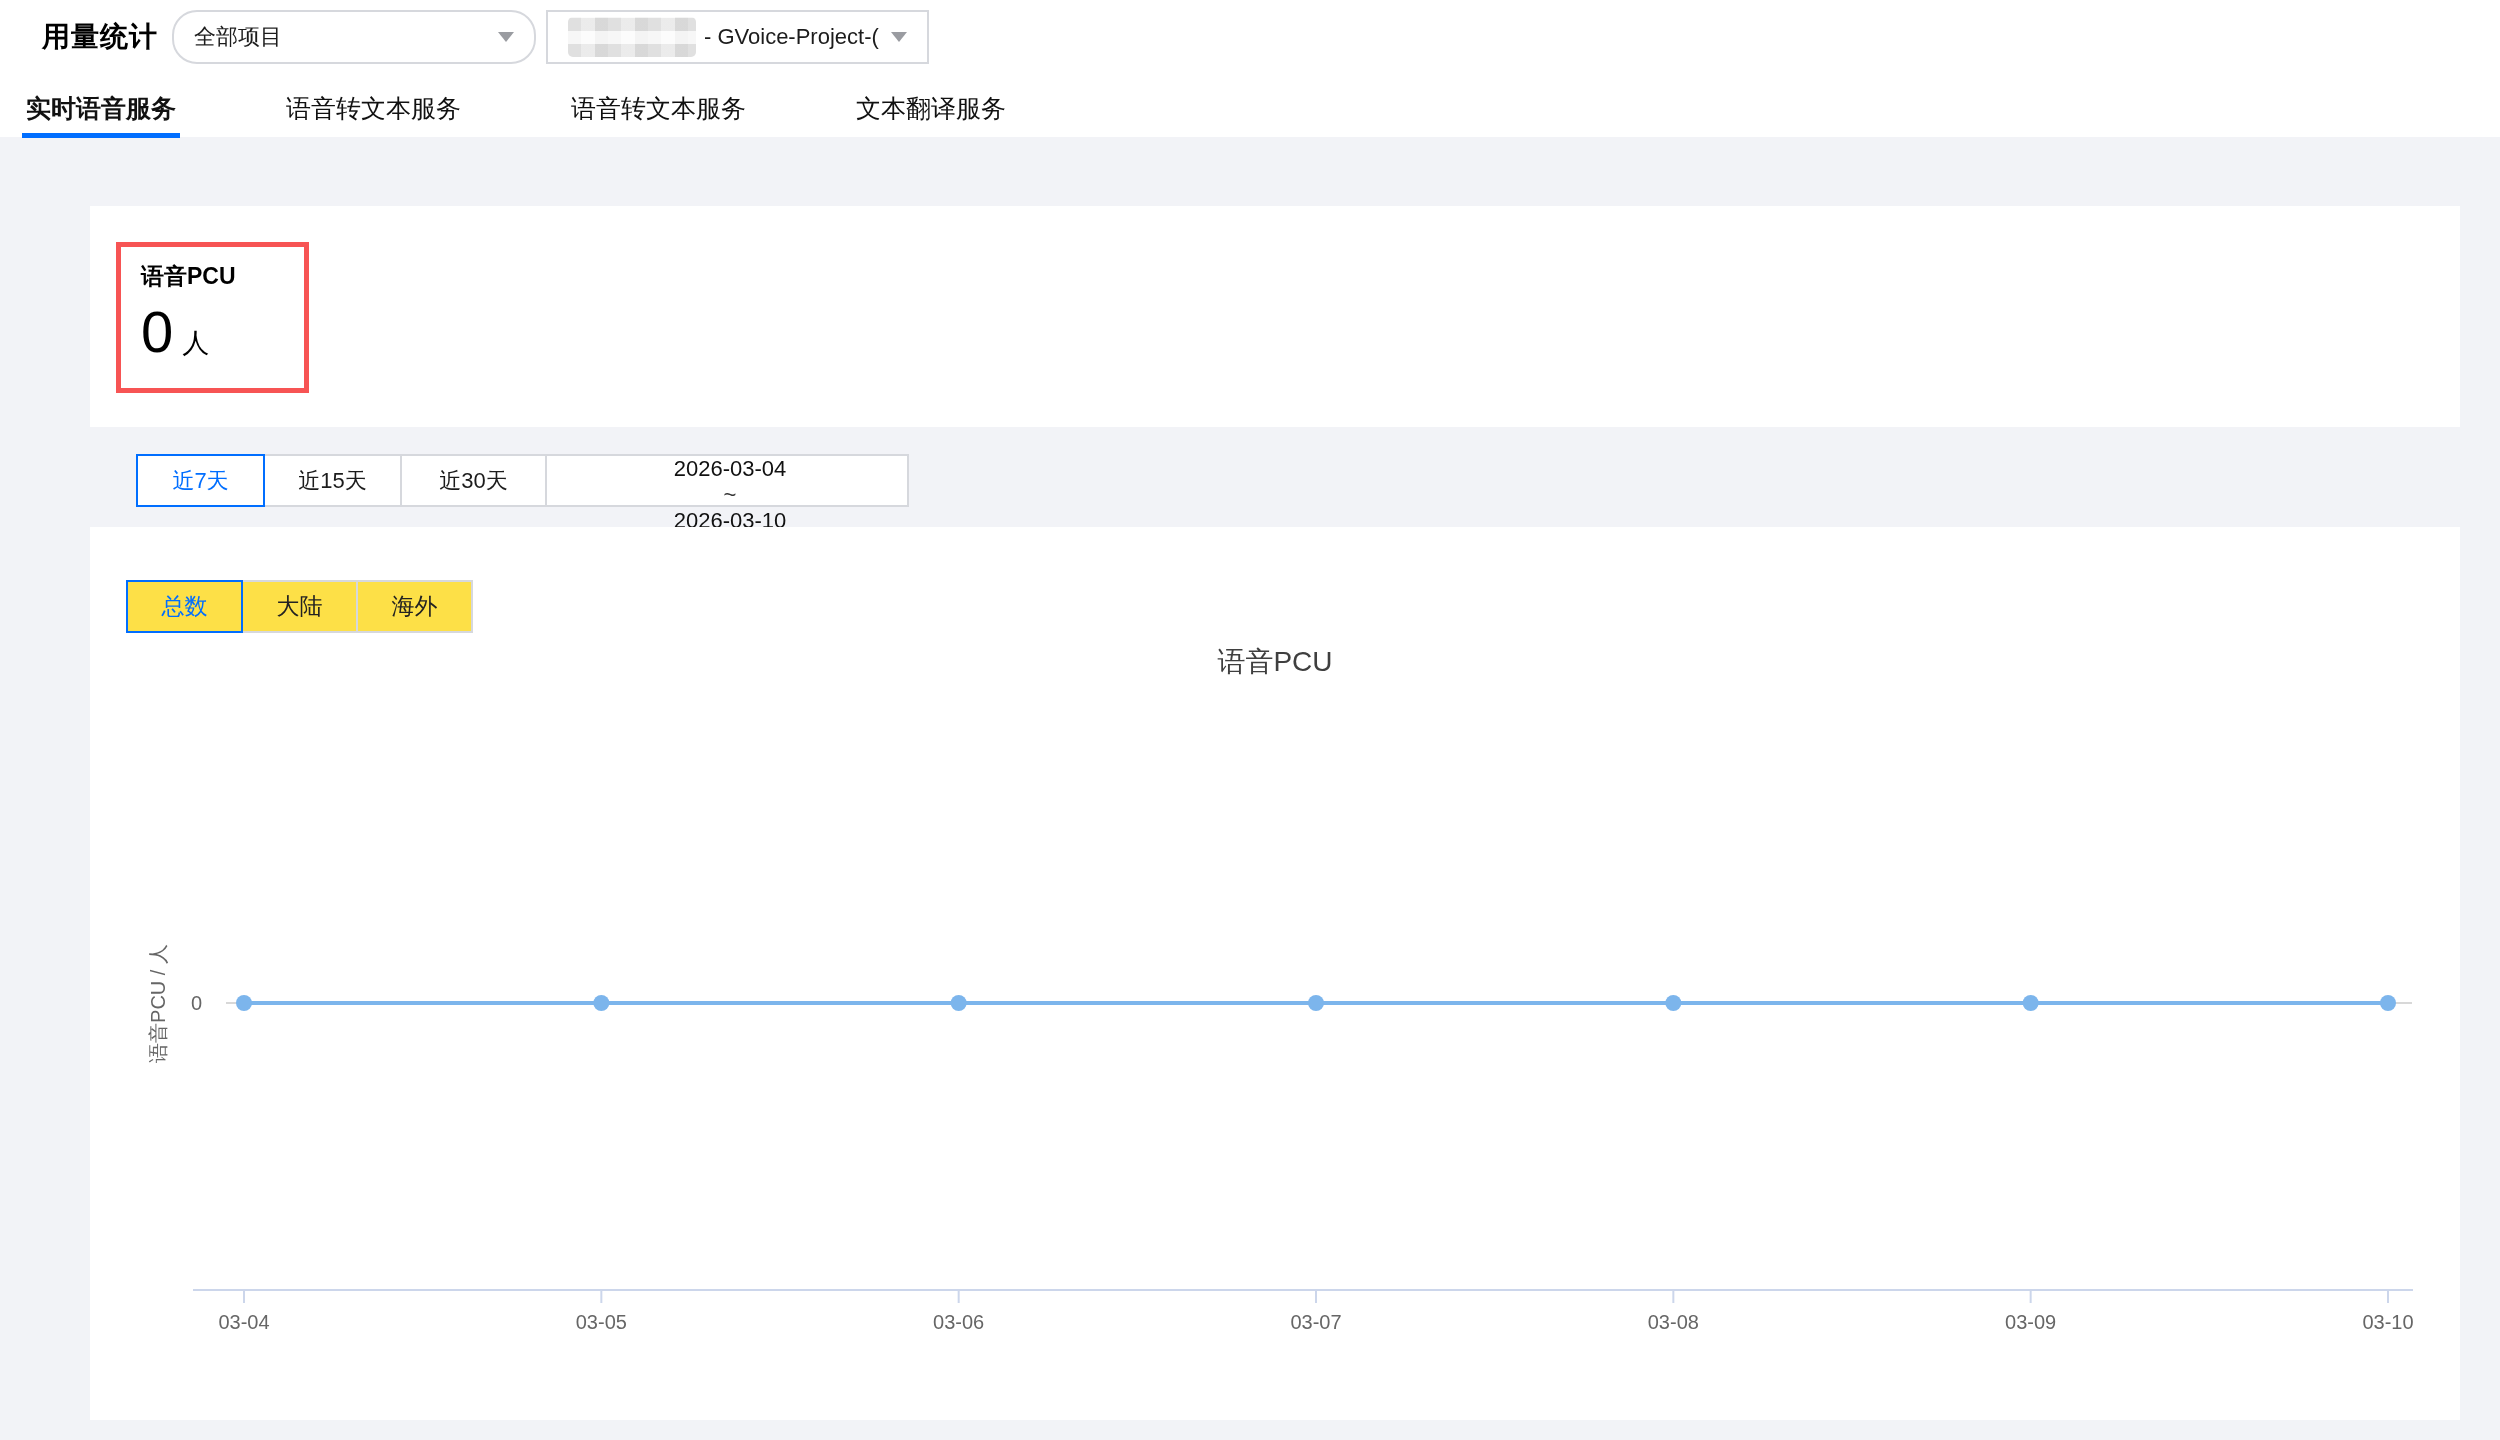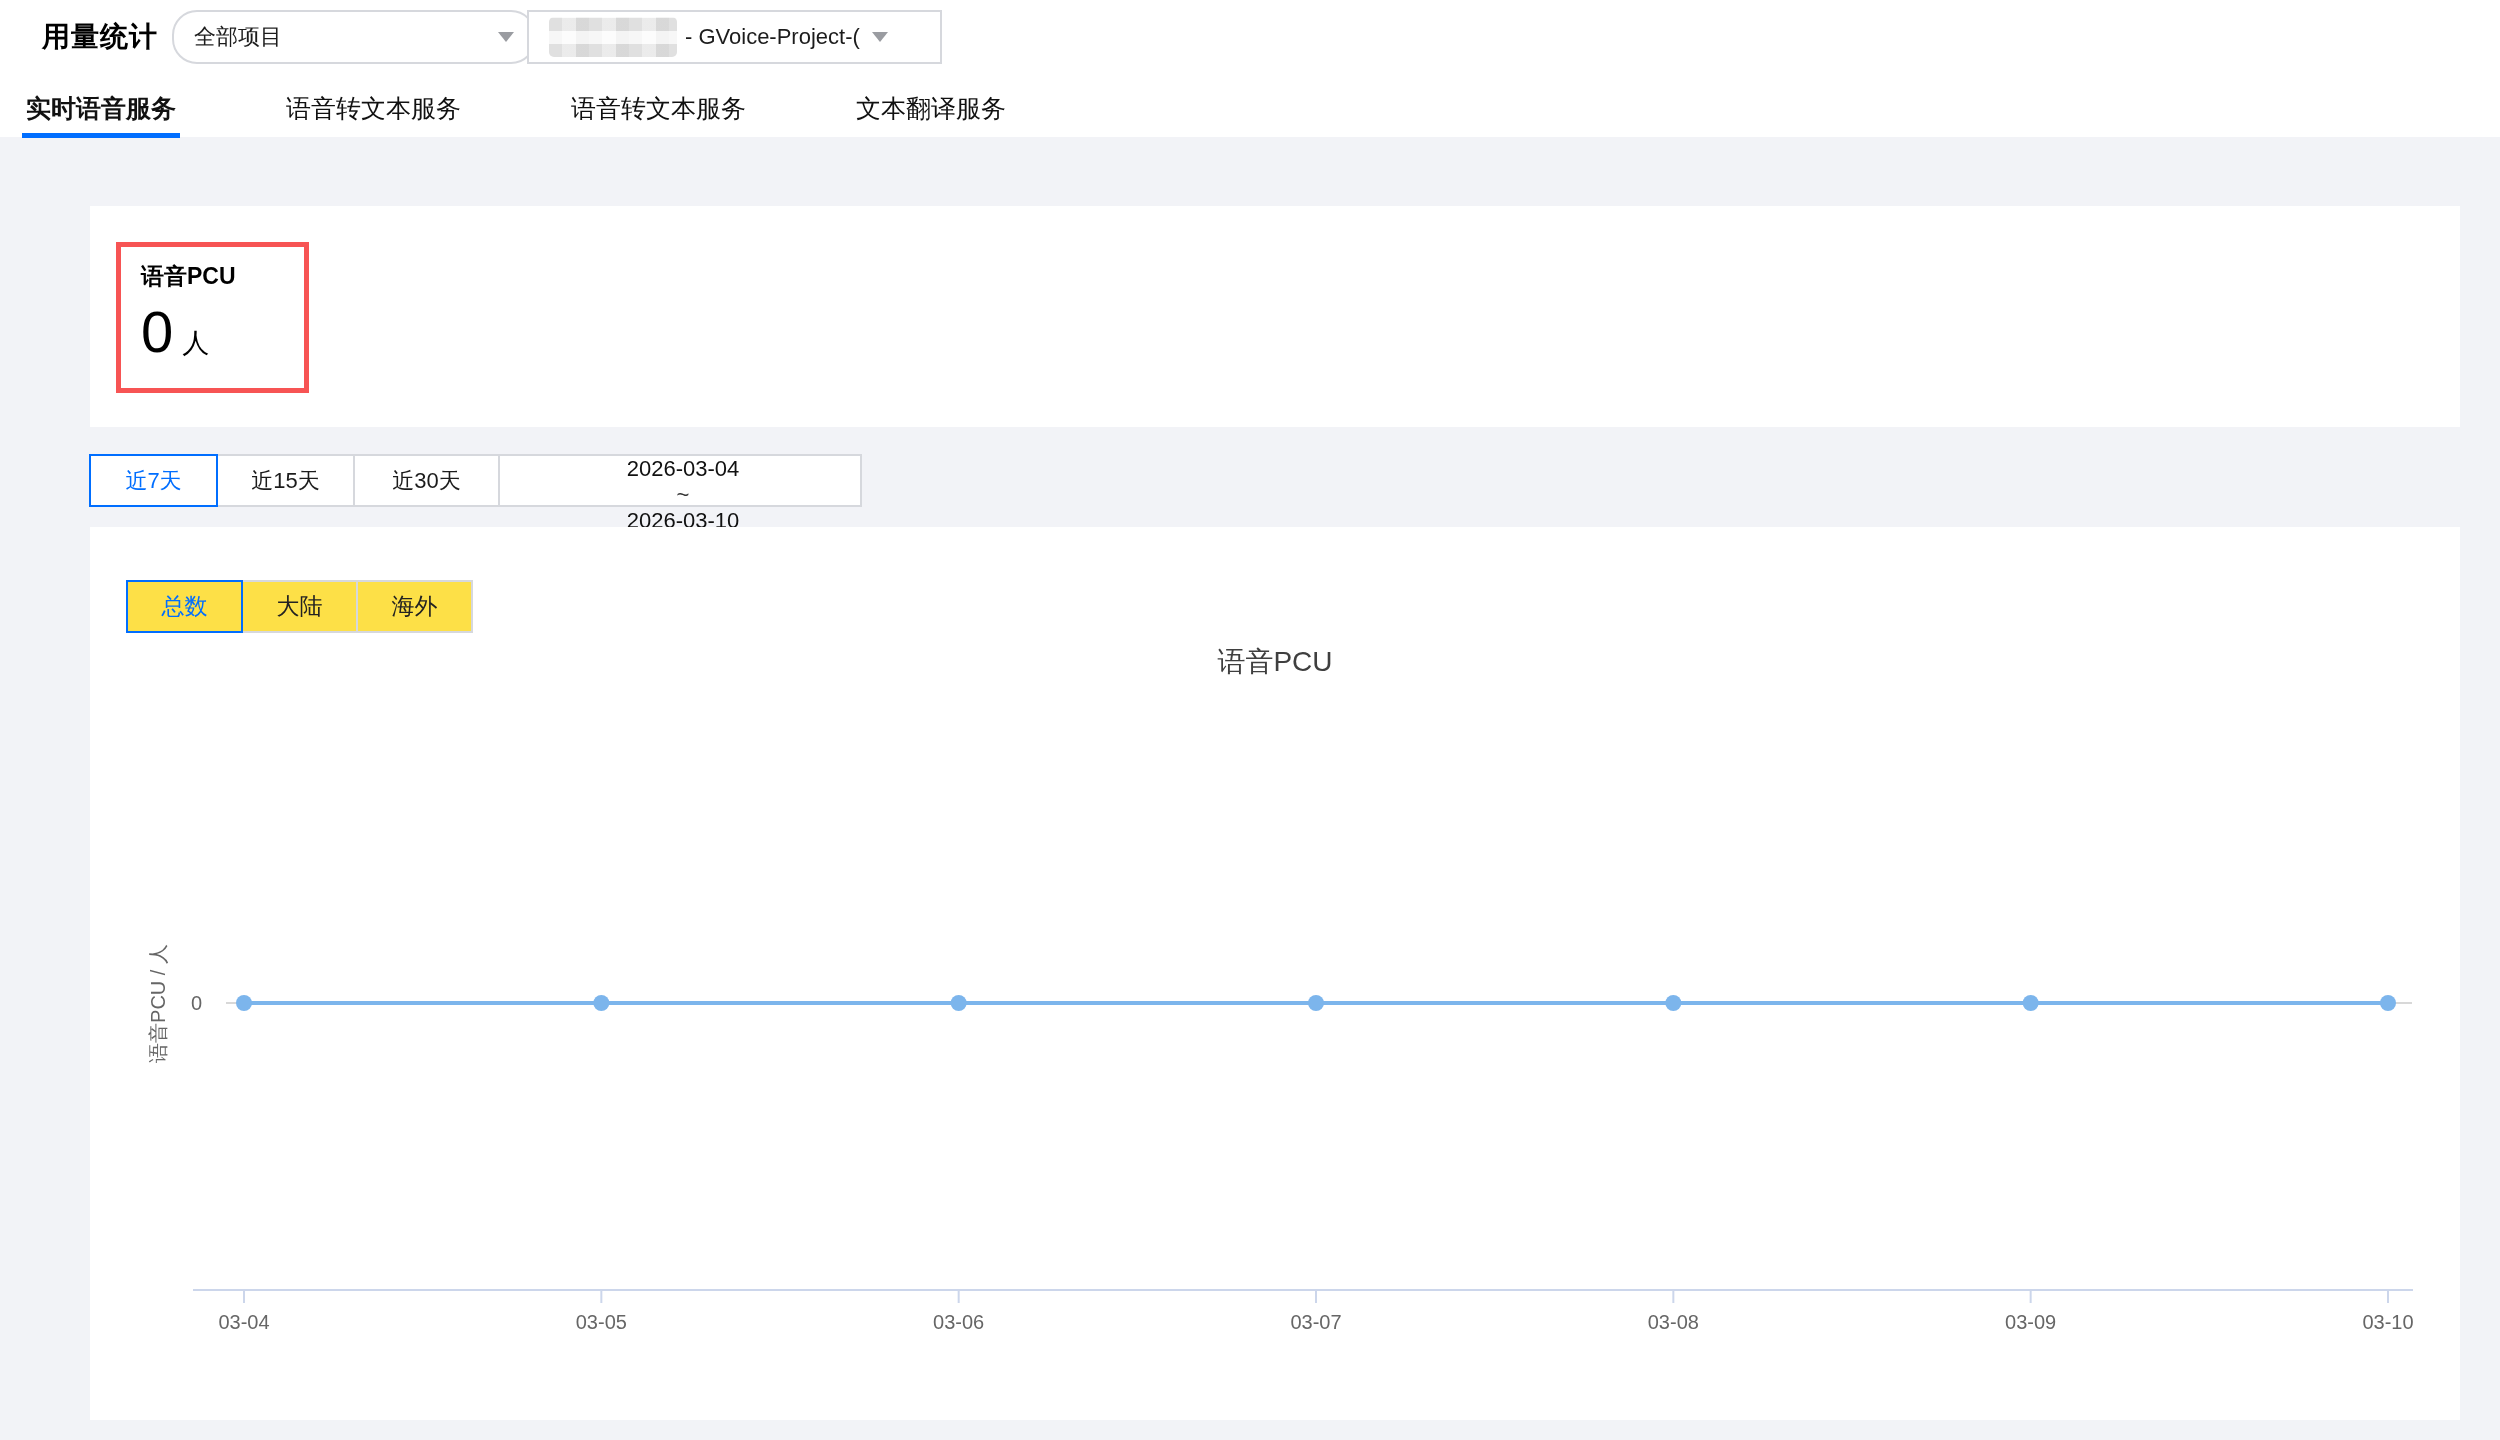--- a/index.html
+++ b/index.html
@@ -14,21 +14,21 @@
   *{margin:0;padding:0;box-sizing:border-box;}
   body{font-family:"Liberation Sans","DejaVu Sans",sans-serif;background:#fff;}
   .screen{position:relative;width:2500px;height:1440px;background:var(--page-bg);overflow:hidden;}
 
   
   .top-zone{position:absolute;left:0;top:0;width:2500px;height:137px;background:#fff;}
   .page-title{position:absolute;left:42px;top:18px;font-size:28px;font-weight:bold;color:#000;letter-spacing:1px;}
   .select{position:absolute;top:10px;height:54px;background:#fff;border:2px solid var(--border-gray);
           display:flex;align-items:center;padding:0 20px;font-size:22px;color:#1c1c1c;cursor:pointer;}
   .select-project{left:172px;width:364px;border-radius:25px;}
-  .select-app{left:527px;width:415px;padding-right:14px;}
+  .select-app{left:546px;width:383px;padding-right:14px;}
   .select .value{flex:1;white-space:nowrap;overflow:hidden;}
   .select-app .value{flex:0 0 auto;}
   .caret{width:0;height:0;border-left:8px solid transparent;border-right:8px solid transparent;
          border-top:10px solid #9a9ca1;margin-left:12px;flex:0 0 auto;}
   .mosaic{width:128px;height:40px;margin-right:8px;border-radius:5px;flex:0 0 auto;
     background:
       repeating-linear-gradient(0deg, rgba(0,0,0,0.05) 0 13px, rgba(255,255,255,0.6) 13px 26px),
       repeating-linear-gradient(90deg, #ececec 0 13px, #f8f8f8 13px 27px, #e4e4e4 27px 40px);}
 
   
@@ -42,21 +42,21 @@
   .highlight-box{position:absolute;left:26px;top:36px;width:193px;height:151px;
                  border:5px solid var(--highlight-red);padding:14px 0 0 20px;}
   .metric-label{font-size:23px;font-weight:bold;color:#000;}
   .metric-value-row{margin-top:8px;display:flex;align-items:baseline;}
   .metric-value{font-size:58px;color:#000;line-height:64px;}
   .metric-unit{font-size:27px;color:#000;margin-left:9px;}
 
   
   .range-row{position:absolute;left:89px;top:454px;display:flex;}
   .range-btn{height:53px;background:#fff;border:2px solid var(--border-gray);font-size:22px;color:#1c1c1c;
-             display:flex;align-items:center;justify-content:center;cursor:pointer;position:relative;}
+             display:flex;align-items:center;justify-content:center;cursor:pointer;position:relative;margin-left:47px;}
   .range-btn + .range-btn, .date-box{margin-left:-2px;}
   .range-btn.b1{width:129px;}
   .range-btn.b2{width:139px;}
   .range-btn.b3{width:147px;}
   .range-btn.active{border-color:var(--accent-blue);color:var(--accent-blue);z-index:2;}
   .date-box{height:53px;width:364px;background:#fff;border:2px solid var(--border-gray);
             display:flex;align-items:center;padding:0 18px 0 24px;font-size:22px;color:#111;cursor:pointer;flex-direction:column;}
   .date-box .sep{margin:0 14px;color:#333;}
   .date-box .cal{margin-left:auto;}
 

